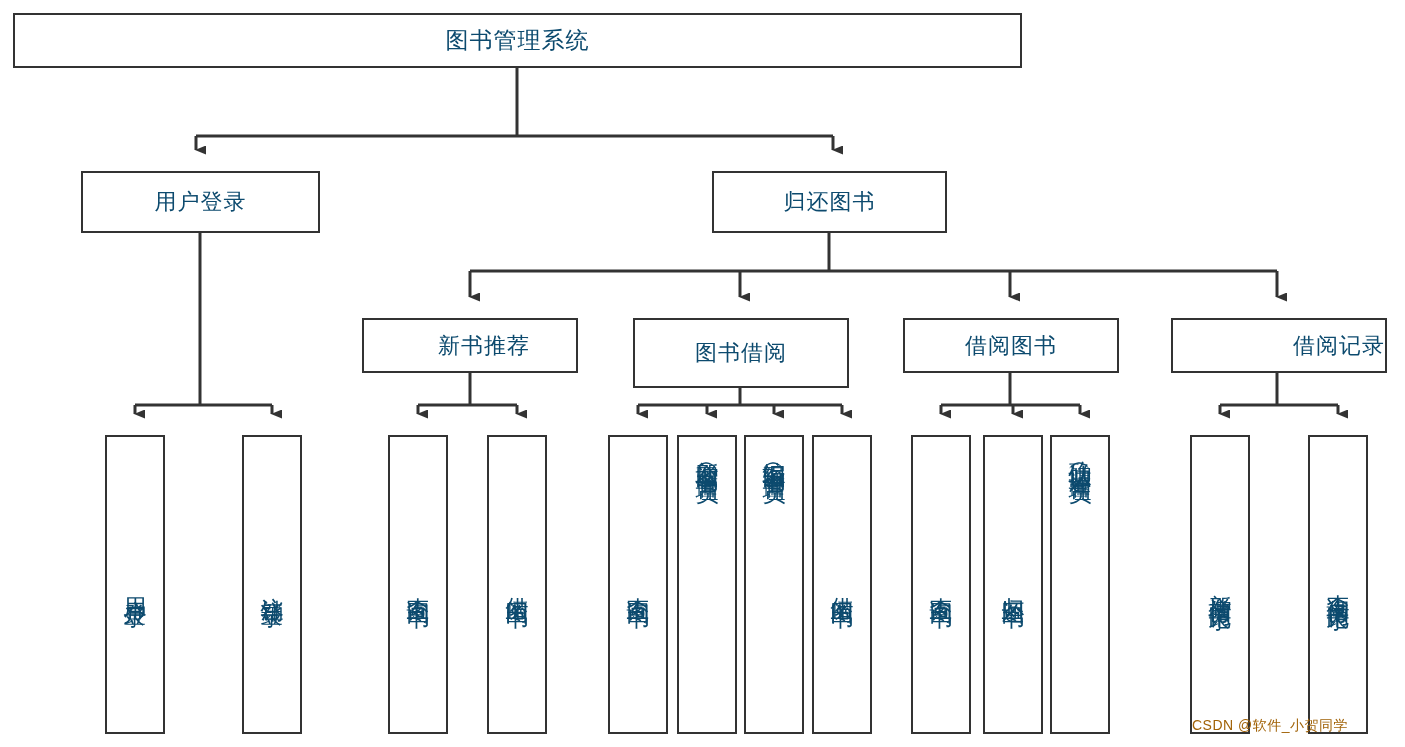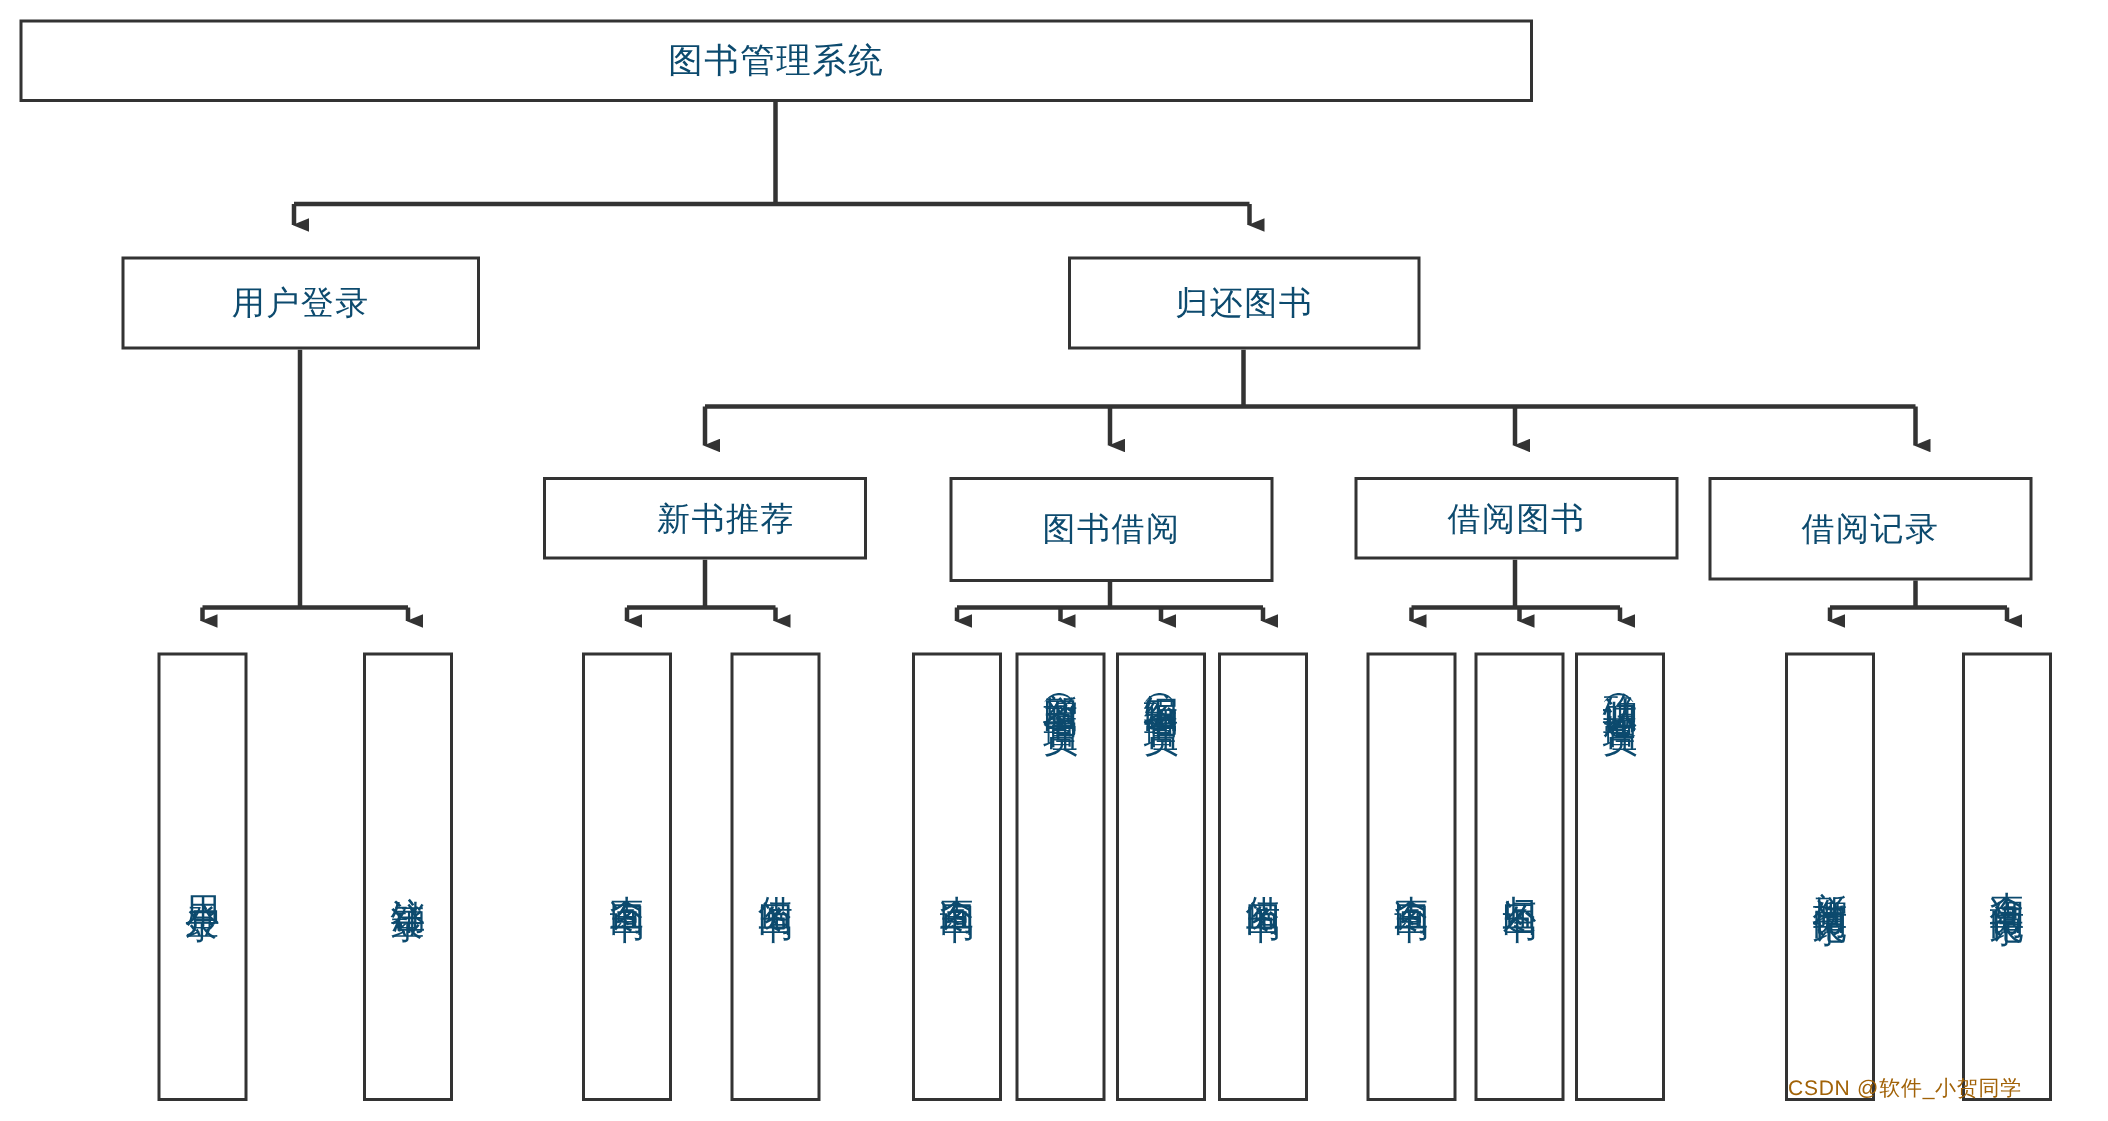--- a/index.html
+++ b/index.html
@@ -144,21 +144,21 @@
 
   <div class="node horiz" style="left: 362px; top: 318px; width: 216px; height: 55px; padding-left: 28px;">
     <span class="node-label">新书推荐</span>
   </div>
   <div class="node horiz" style="left: 633px; top: 318px; width: 216px; height: 70px;">
     <span class="node-label">图书借阅</span>
   </div>
   <div class="node horiz" style="left: 903px; top: 318px; width: 216px; height: 55px;">
     <span class="node-label">借阅图书</span>
   </div>
-  <div class="node horiz" style="left: 1139px; top: 318px; width: 216px; height: 69px;">
+  <div class="node horiz" style="left: 1171px; top: 318px; width: 216px; height: 55px; justify-content: flex-end;">
     <span class="node-label">借阅记录</span>
   </div>
 
   <div class="node vert centered" style="left: 105px; top: 435px; width: 60px; height: 299px;">
     <span class="node-label">用户登录</span>
   </div>
   <div class="node vert centered" style="left: 242px; top: 435px; width: 60px; height: 299px;">
     <span class="node-label">注销登录</span>
   </div>
   <div class="node vert centered" style="left: 388px; top: 435px; width: 60px; height: 299px;">

